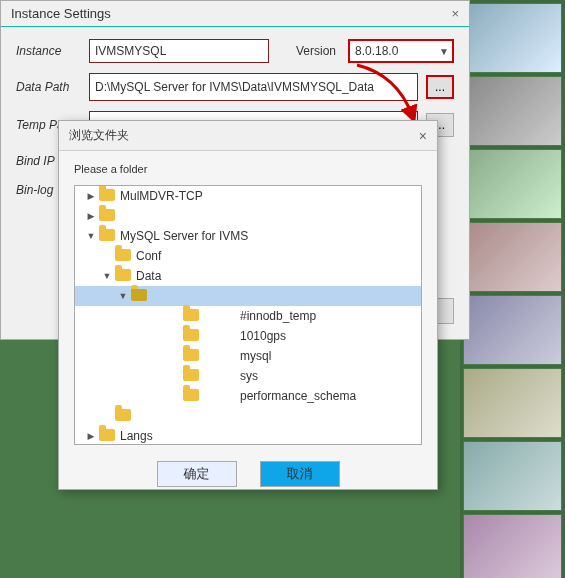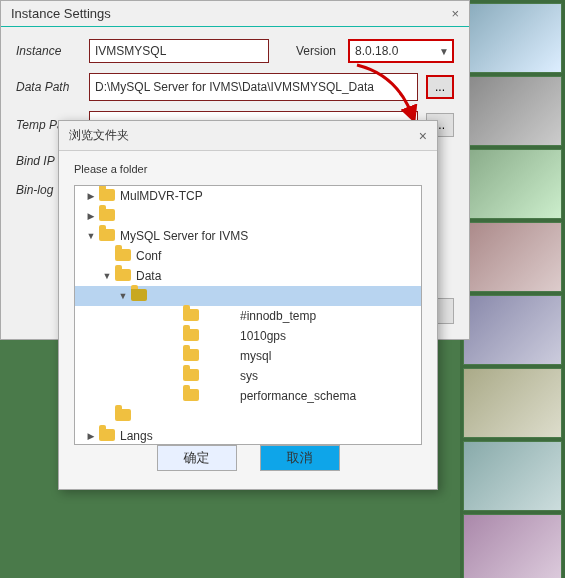--- a/index.html
+++ b/index.html
@@ -272,21 +272,21 @@
 
     .indent-1 { padding-left: 8px; }
     .indent-2 { padding-left: 24px; }
     .indent-3 { padding-left: 40px; }
     .indent-4 { padding-left: 56px; gap: 36px; }
 
     .dialog-buttons {
       display: flex;
       justify-content: center;
       gap: 23px;
-      margin-top: 0;
+      margin-top: 16px;
     }
 
     .dialog-btn {
       width: 80px;
       height: 26px;
       border: 1px solid #aaa;
       background: #0ea5e9;
       cursor: pointer;
       font-size: 13px;
       color: #333;

